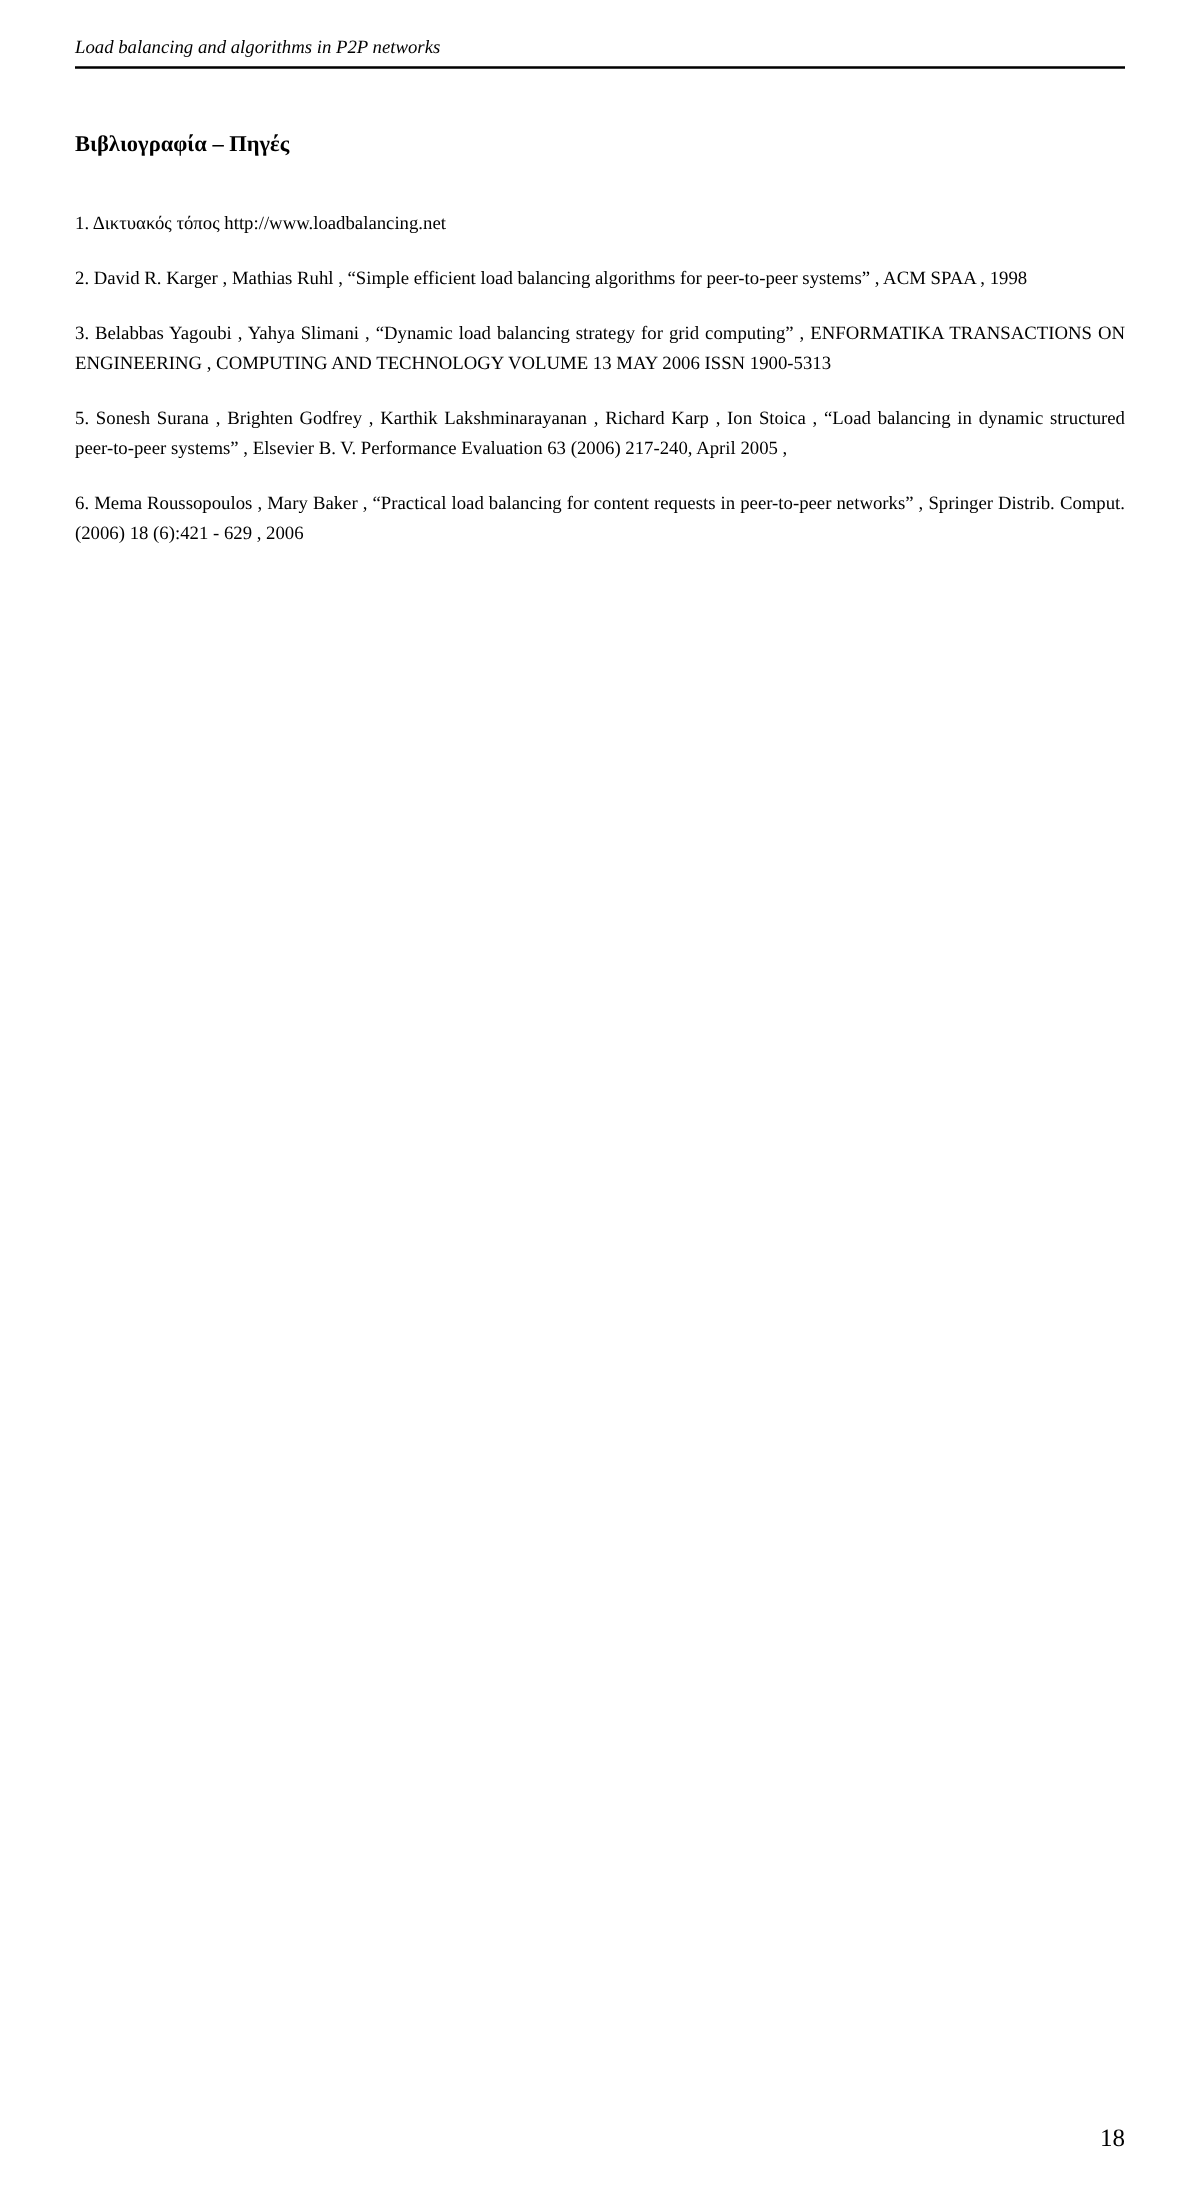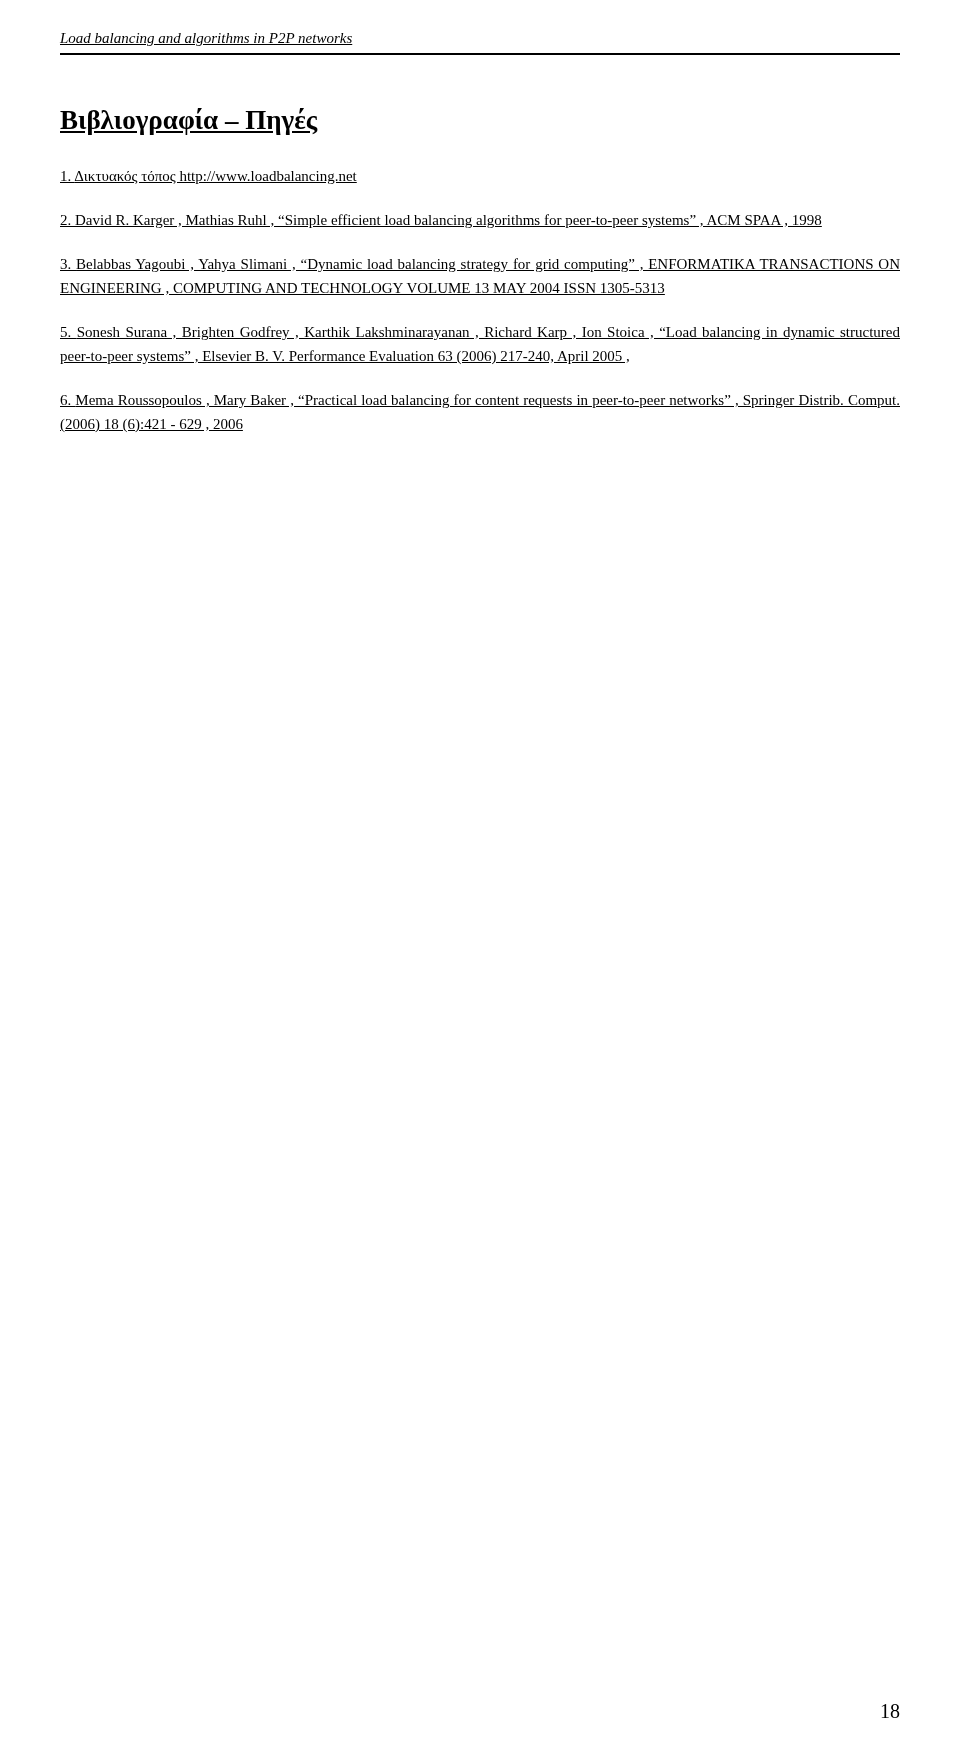--- a/index.html
+++ b/index.html
@@ -16,39 +16,38 @@
       width: 960px;
       min-height: 1753px;
       position: relative;
     }
 
     .page-container {
       width: 960px;
       min-height: 1753px;
       padding: 30px 60px 60px 60px;
       position: relative;
-      text-decoration: underline;
     }
 
     .header-bar {
       border-bottom: 2px solid #000;
       padding-bottom: 6px;
       margin-bottom: 50px;
     }
 
     .header-title {
       font-size: 15px;
       font-style: italic;
       color: #000;
     }
 
     .section-title {
-      font-size: 27px;
+      font-size: 18px;
       font-weight: bold;
-      margin-bottom: 28px;
+      margin-bottom: 41px;
       margin-top: 20px;
     }
 
     .references-list {
       list-style: none;
       padding: 0;
     }
 
     .reference-item {
       margin-bottom: 20px;
@@ -86,21 +85,21 @@
       <span>Δικτυακός τόπος http://www.loadbalancing.net</span>
     </li>
 
     <li class="reference-item">
       <span class="reference-number">2. </span>
       <span>David R. Karger , Mathias Ruhl , “Simple efficient load balancing algorithms for peer-to-peer systems” , ACM SPAA , 1998</span>
     </li>
 
     <li class="reference-item">
       <span class="reference-number">3. </span>
-      <span>Belabbas Yagoubi , Yahya Slimani , “Dynamic load balancing strategy for grid computing” , ENFORMATIKA TRANSACTIONS ON ENGINEERING , COMPUTING AND TECHNOLOGY VOLUME 13 MAY 2004 ISSN 1305-5313</span>
+      <span>Belabbas Yagoubi , Yahya Slimani , “Dynamic load balancing strategy for grid computing” , ENFORMATIKA TRANSACTIONS ON ENGINEERING , COMPUTING AND TECHNOLOGY VOLUME 13 MAY 2006 ISSN 1900-5313</span>
     </li>
 
 
     <li class="reference-item">
       <span class="reference-number">5. </span>
       <span>Sonesh Surana , Brighten Godfrey , Karthik Lakshminarayanan , Richard Karp , Ion Stoica , “Load balancing in dynamic structured peer-to-peer systems” , Elsevier B. V. Performance Evaluation 63 (2006) 217-240, April 2005 ,</span>
     </li>
 
     <li class="reference-item">
       <span class="reference-number">6. </span>

